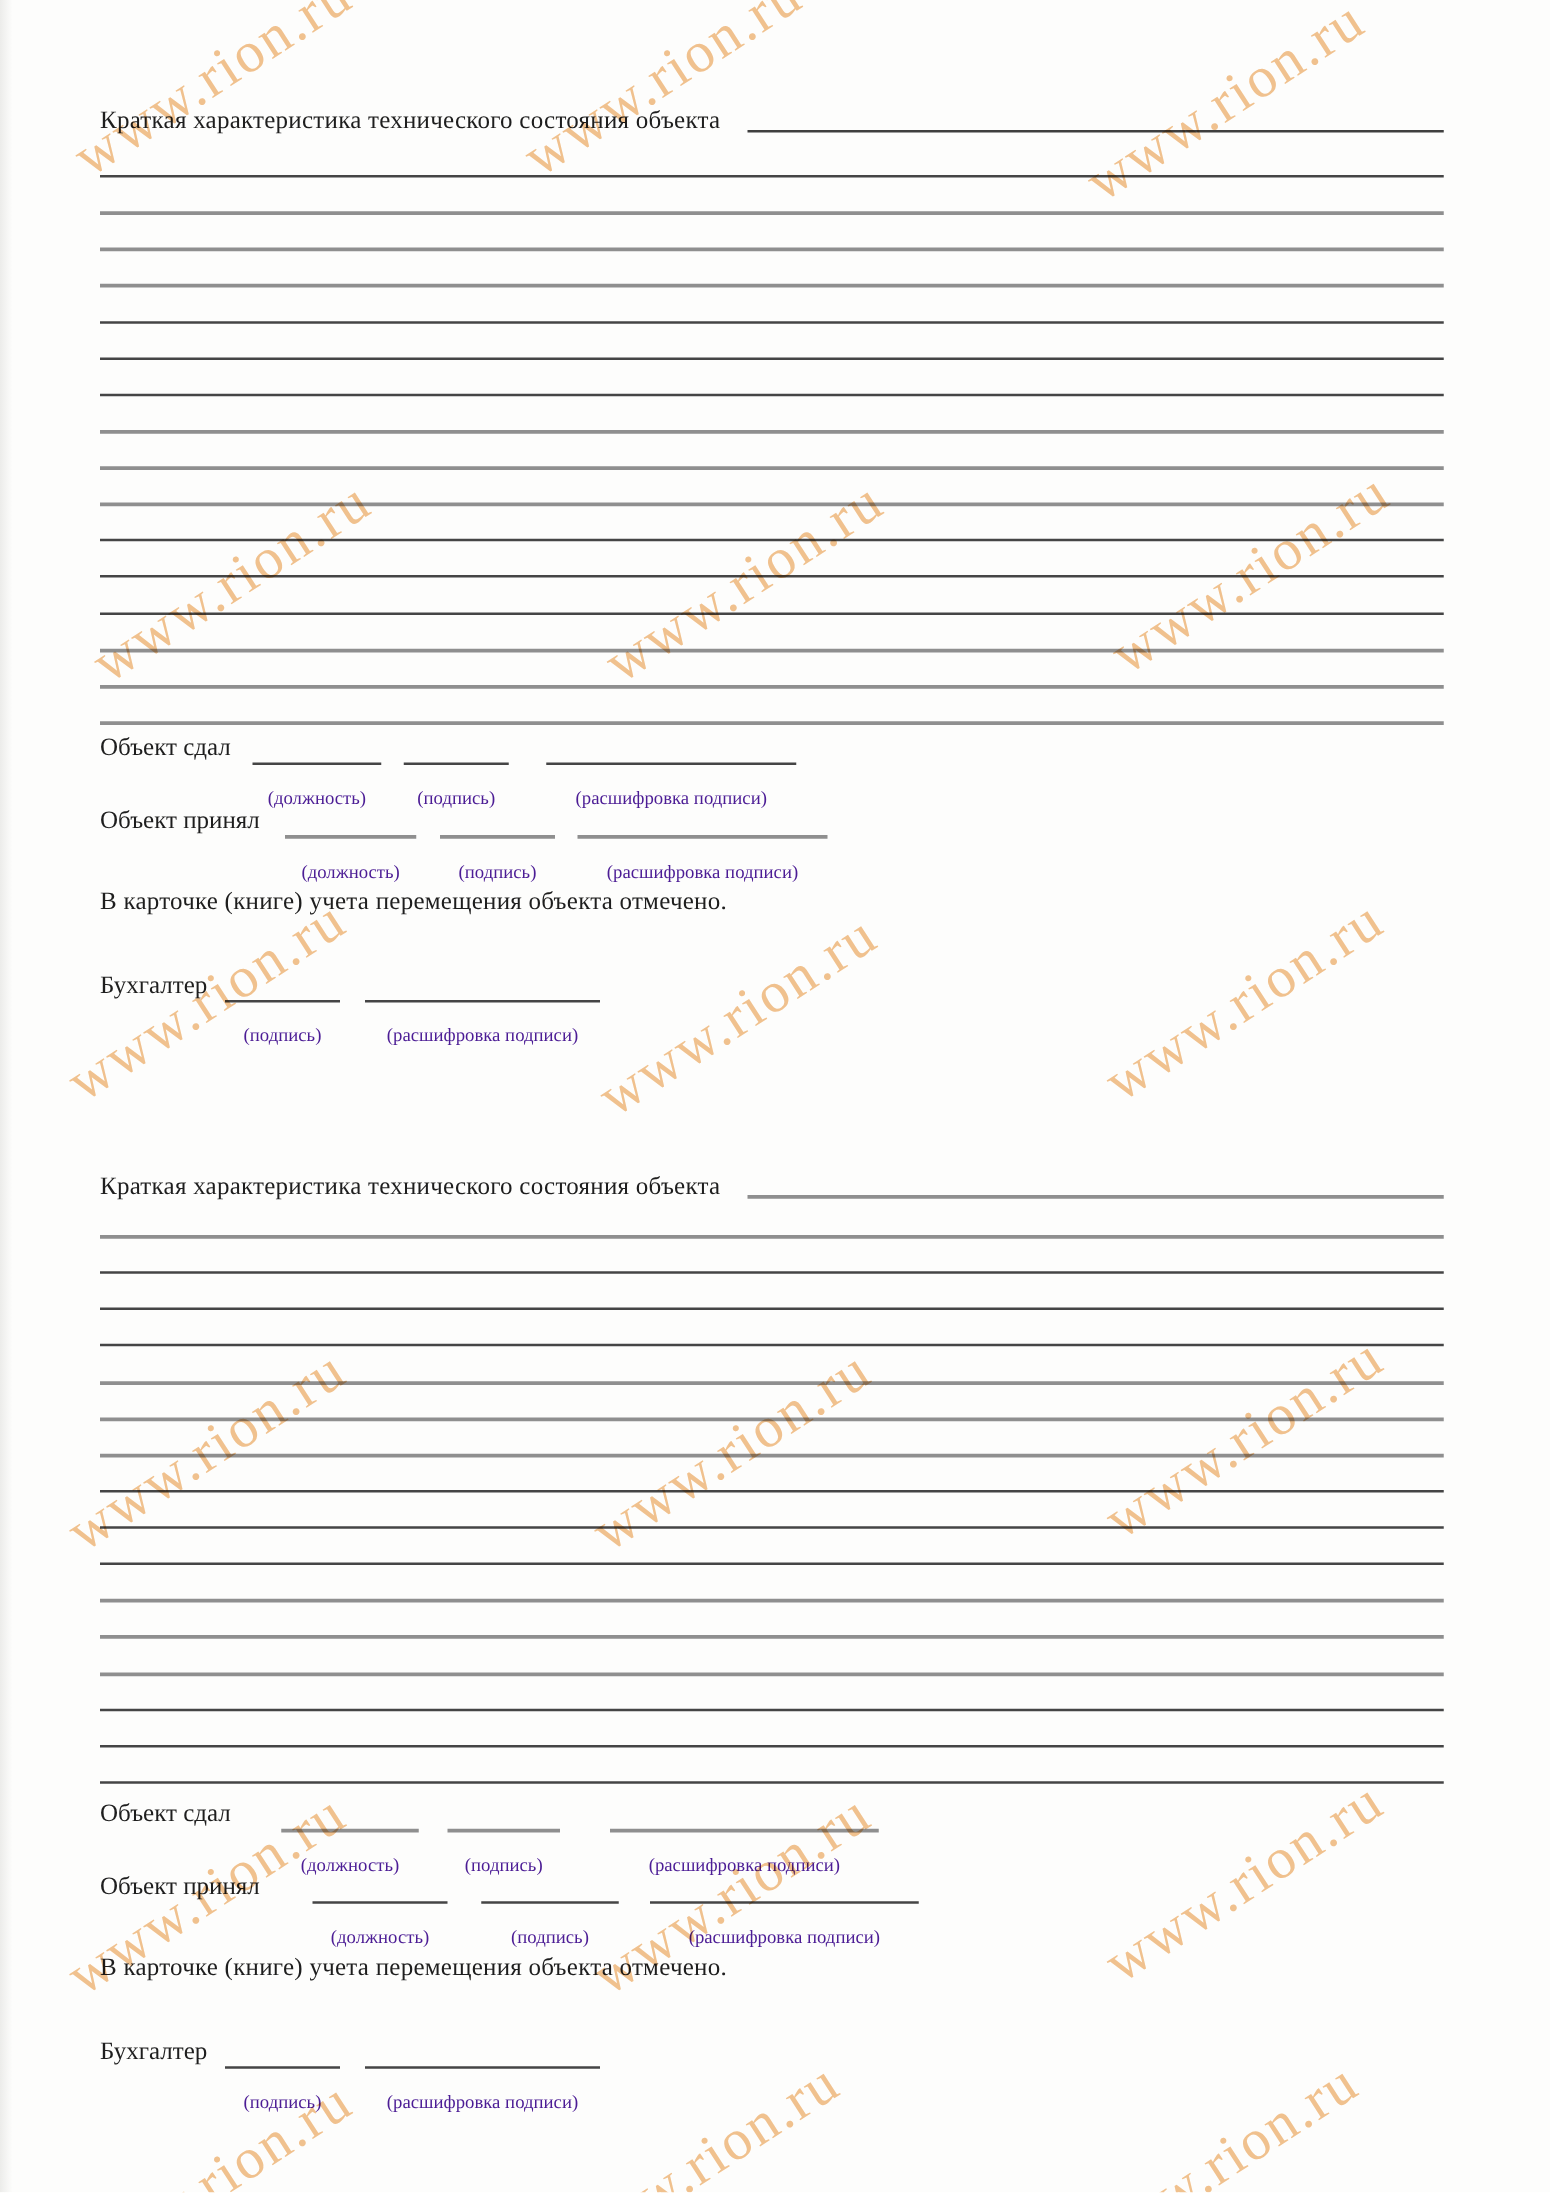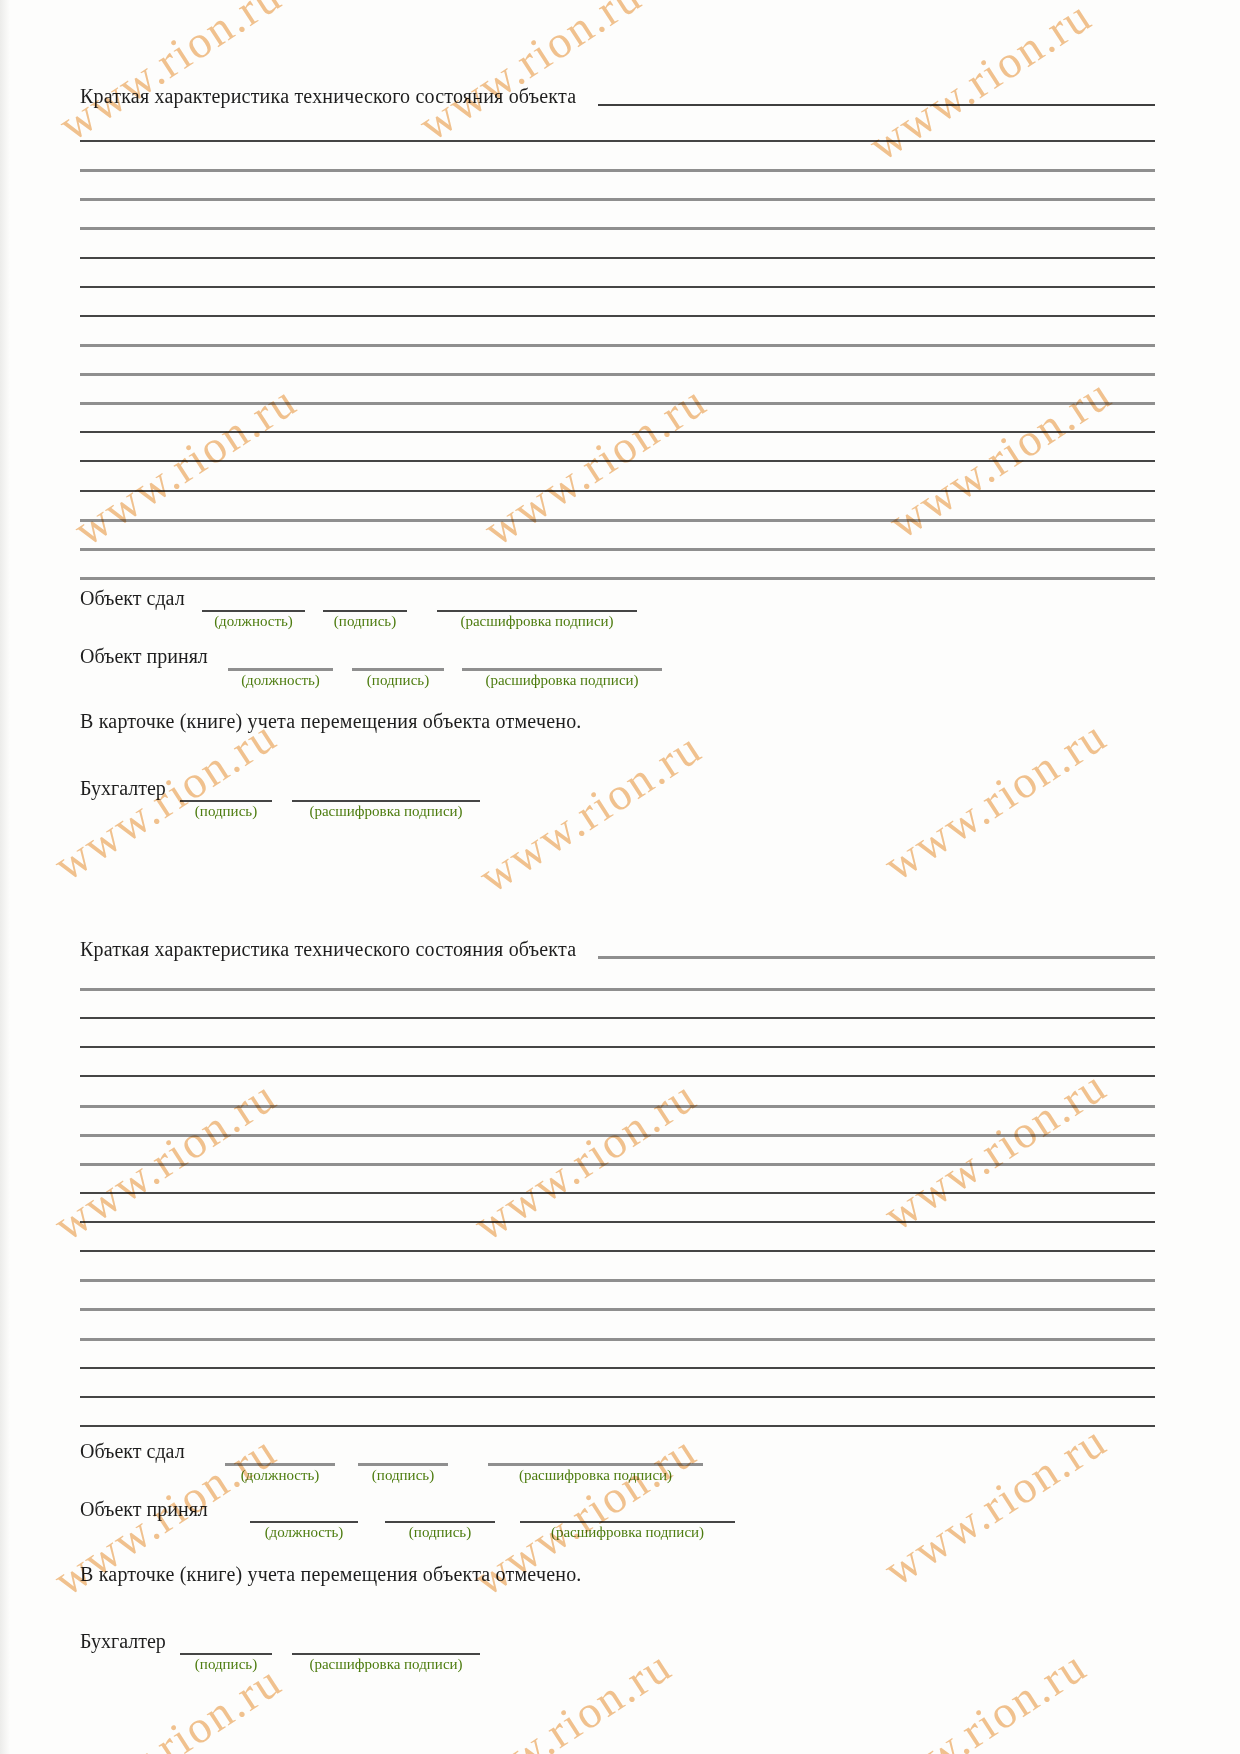--- a/index.html
+++ b/index.html
@@ -40,21 +40,21 @@
   .rules{position:absolute;left:0;right:0;}
   .rule{position:absolute;left:0;right:0;height:0;}
   .rule.dark{border-top:2px solid #454545;}
   .rule.gray{border-top:3px solid #8f8f8f;}
   .sigrow{position:absolute;left:0;right:0;height:48px;}
   .slabel{position:absolute;left:0;top:0;font-size:20px;white-space:nowrap;}
   .fld{position:absolute;top:0;}
   .fline{height:23px;}
   .fline.dark{border-bottom:2px solid #454545;}
   .fline.gray{border-bottom:3px solid #8f8f8f;}
-  .sub{font-size:15px;text-align:center;margin-top:1px;color:#4d7c0f;white-space:nowrap;}
+  .sub{font-size:15px;text-align:center;margin-top:19px;color:#4c1d95;white-space:nowrap;}
   .note{position:absolute;left:0;font-size:20px;letter-spacing:.2px;white-space:nowrap;}
 </style>
 </head>
 <body>
 
 <div class="page">
 
   <span class="wm" style="left:170px;top:60px">www.rion.ru</span>
   <span class="wm" style="left:530px;top:60px">www.rion.ru</span>
   <span class="wm" style="left:980px;top:80px">www.rion.ru</span>

